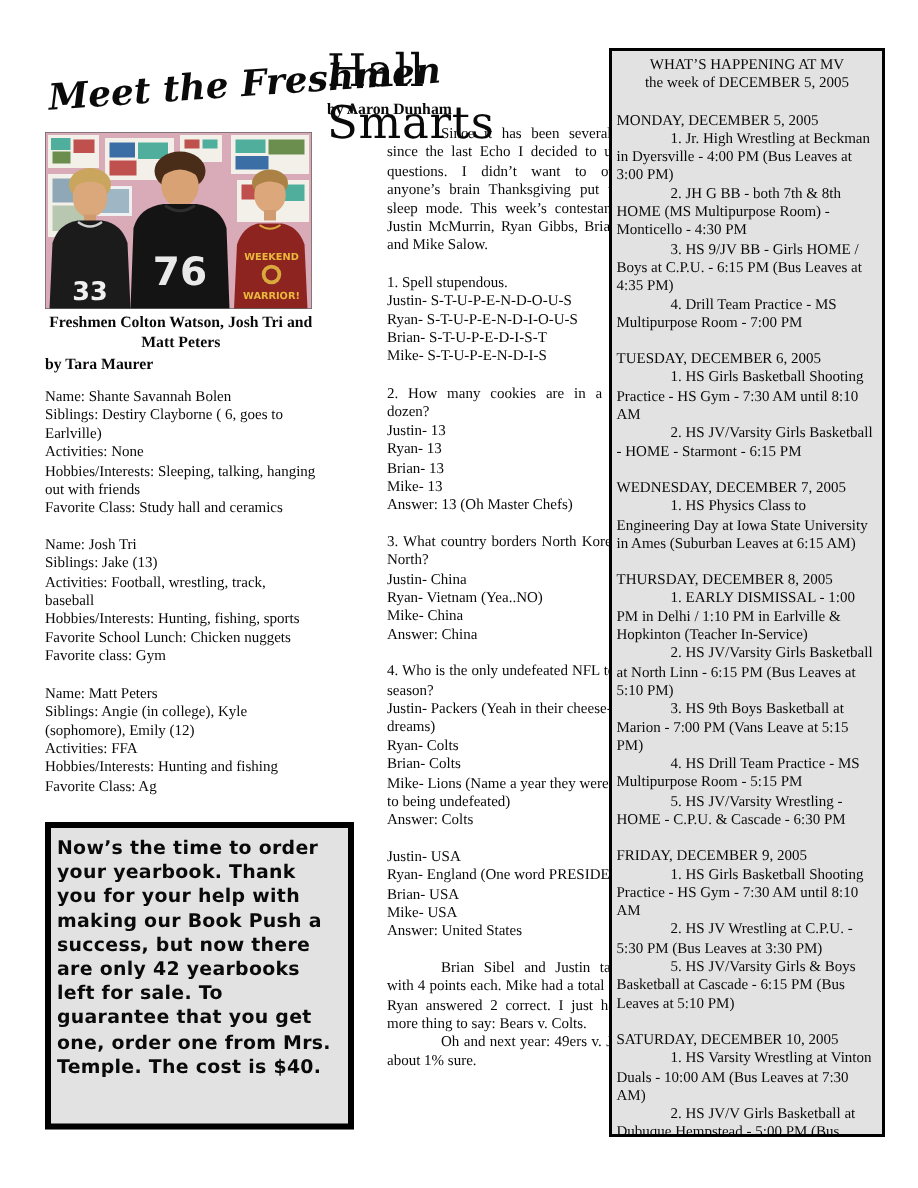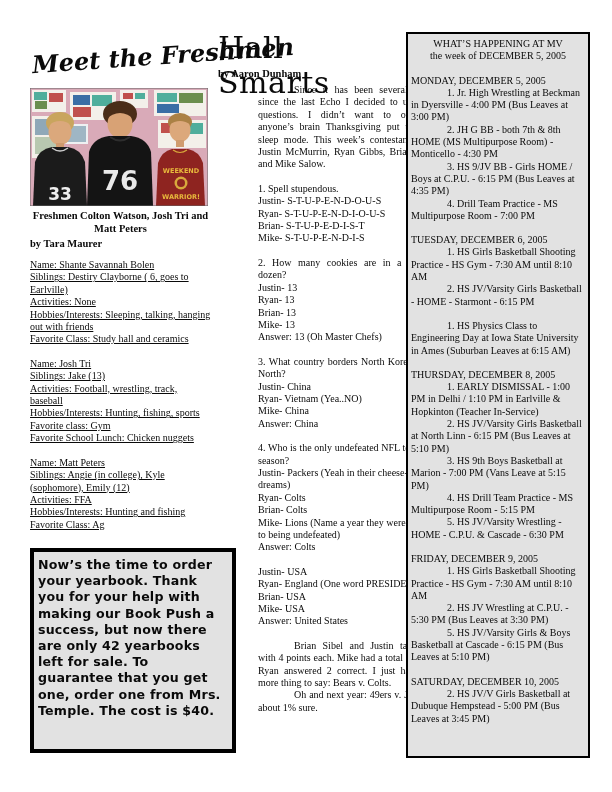--- a/index.html
+++ b/index.html
@@ -17,21 +17,21 @@
     font-family:"DejaVu Serif", serif; font-style:italic; font-weight:bold;
     font-size:24px; transform:rotate(-4deg); white-space:nowrap; letter-spacing:0px;
   }
   .photo { position:absolute; top:88px; left:0; width:178px; height:118px; display:block; }
   .caption { position:absolute; top:210px; left:0; width:181px;
     font-weight:bold; font-size:10.5px; line-height:12.5px;text-align:center; }
   .byline-left { position:absolute; top:238px; left:0; width:181px;
     font-weight:bold; font-size:10.5px; }
   .profiles { position:absolute; top:259px; left:0; width:181px;
     font-size:10px; line-height:12.4px; }
-  .profile { margin-bottom:12px;text-decoration:underline; }
+  .profile { margin-bottom:12px; }
   .ad-box {
     position:absolute; top:548px; left:0; width:206px; height:205px;
     background:#e2e2e2; border:4px solid #000; padding:5px 4px;
     font-family:"DejaVu Sans", sans-serif; font-weight:bold;
     font-size:12.6px; line-height:16.2px; letter-spacing:0.2px;
     overflow:hidden;
   }
 
   
   .mid-title { position:absolute; top:30px; left:0; width:181px; text-align:left;
@@ -136,22 +136,22 @@
           <div>Siblings: Destiry Clayborne ( 6, goes to Earlville)</div>
           <div>Activities: None</div>
           <div>Hobbies/Interests: Sleeping, talking, hanging out with friends</div>
           <div>Favorite Class: Study hall and ceramics</div>
         </div>
       <div class="profile">
           <div>Name: Josh Tri</div>
           <div>Siblings: Jake (13)</div>
           <div>Activities: Football, wrestling, track, baseball</div>
           <div>Hobbies/Interests: Hunting, fishing, sports</div>
+          <div>Favorite School Lunch: Chicken nuggets</div>
           <div>Favorite class: Gym</div>
-          <div>Favorite School Lunch: Chicken nuggets</div>
         </div>
       <div class="profile">
           <div>Name: Matt Peters</div>
           <div>Siblings: Angie (in college), Kyle (sophomore), Emily (12)</div>
           <div>Activities: FFA</div>
           <div>Hobbies/Interests: Hunting and fishing</div>
           <div>Favorite Class: Ag</div>
         </div>
     </div>
 
@@ -241,20 +241,21 @@
 
       <div class="day">
         <div>TUESDAY,  DECEMBER 6, 2005</div>
         <div>
             <div class="sched-item">1.  HS Girls Basketball Shooting Practice - HS Gym - 7:30 AM until 8:10 AM</div>
             <div class="sched-item">2.  HS JV/Varsity Girls Basketball - HOME - Starmont - 6:15 PM</div>
           </div>
       </div>
 
       <div class="day">
+        <div>WEDNESDAY,  DECEMBER 7, 2005</div>
         <div>
             <div class="sched-item">1.  HS Physics Class to Engineering Day at Iowa State University in Ames (Suburban Leaves at 6:15 AM)</div>
           </div>
       </div>
 
       <div class="day">
         <div>THURSDAY,  DECEMBER 8, 2005</div>
         <div>
             <div class="sched-item">1.  EARLY DISMISSAL - 1:00 PM in Delhi / 1:10 PM in Earlville &amp; Hopkinton  (Teacher In-Service)</div>
             <div class="sched-item">2.  HS JV/Varsity Girls Basketball at North Linn - 6:15 PM (Bus Leaves at 5:10 PM)</div>
@@ -269,19 +270,20 @@
         <div>
             <div class="sched-item">1.  HS Girls Basketball Shooting Practice - HS Gym - 7:30 AM until 8:10 AM</div>
             <div class="sched-item">2.  HS JV Wrestling at C.P.U. - 5:30 PM (Bus Leaves at 3:30 PM)</div>
             <div class="sched-item">5.  HS JV/Varsity Girls &amp; Boys Basketball at Cascade - 6:15 PM (Bus Leaves at 5:10 PM)</div>
           </div>
       </div>
 
       <div class="day">
         <div>SATURDAY,  DECEMBER 10, 2005</div>
         <div>
+            <div class="sched-item">1.  HS Varsity Wrestling at Vinton Duals - 10:00 AM (Bus Leaves at 7:30 AM)</div>
             <div class="sched-item">2.  HS JV/V Girls Basketball at Dubuque Hempstead - 5:00 PM (Bus Leaves at 3:45 PM)</div>
           </div>
       </div>
     </div>
   </div>
 
 </div>
 
 </body></html>

